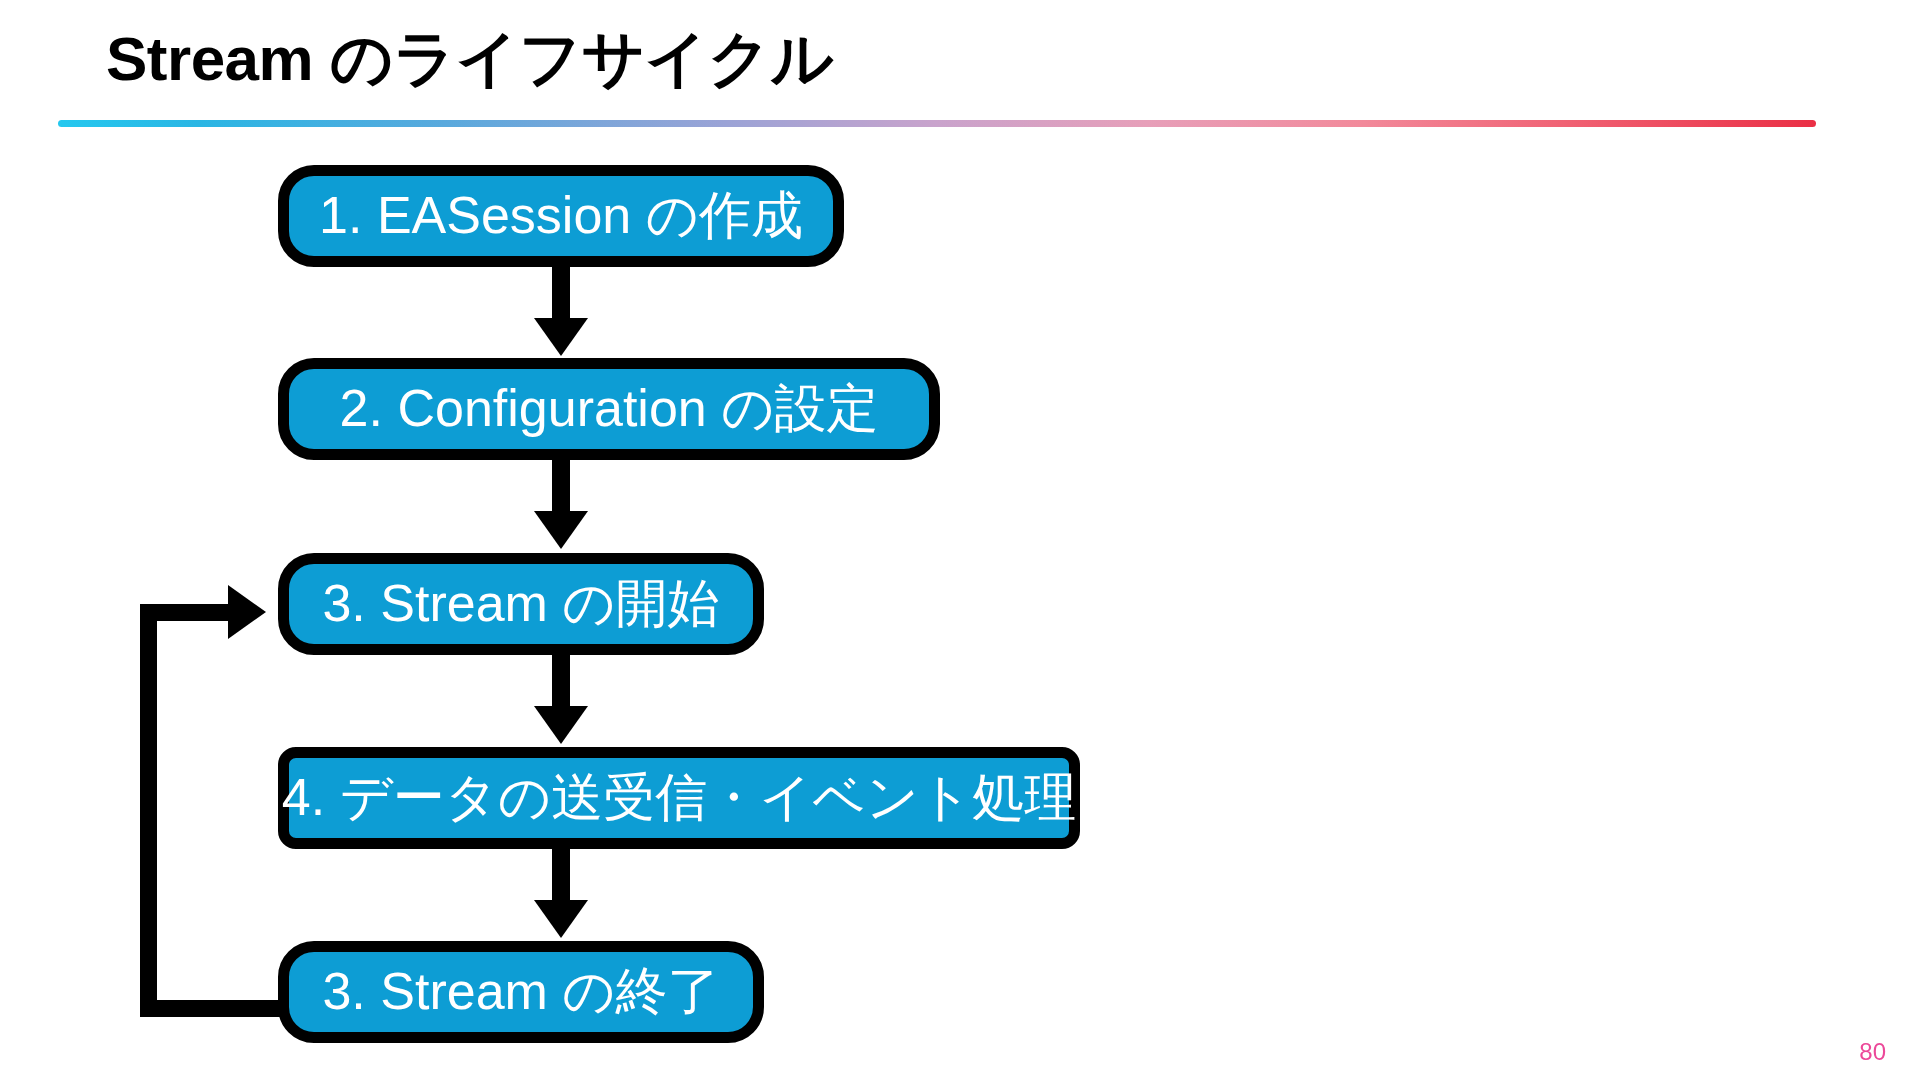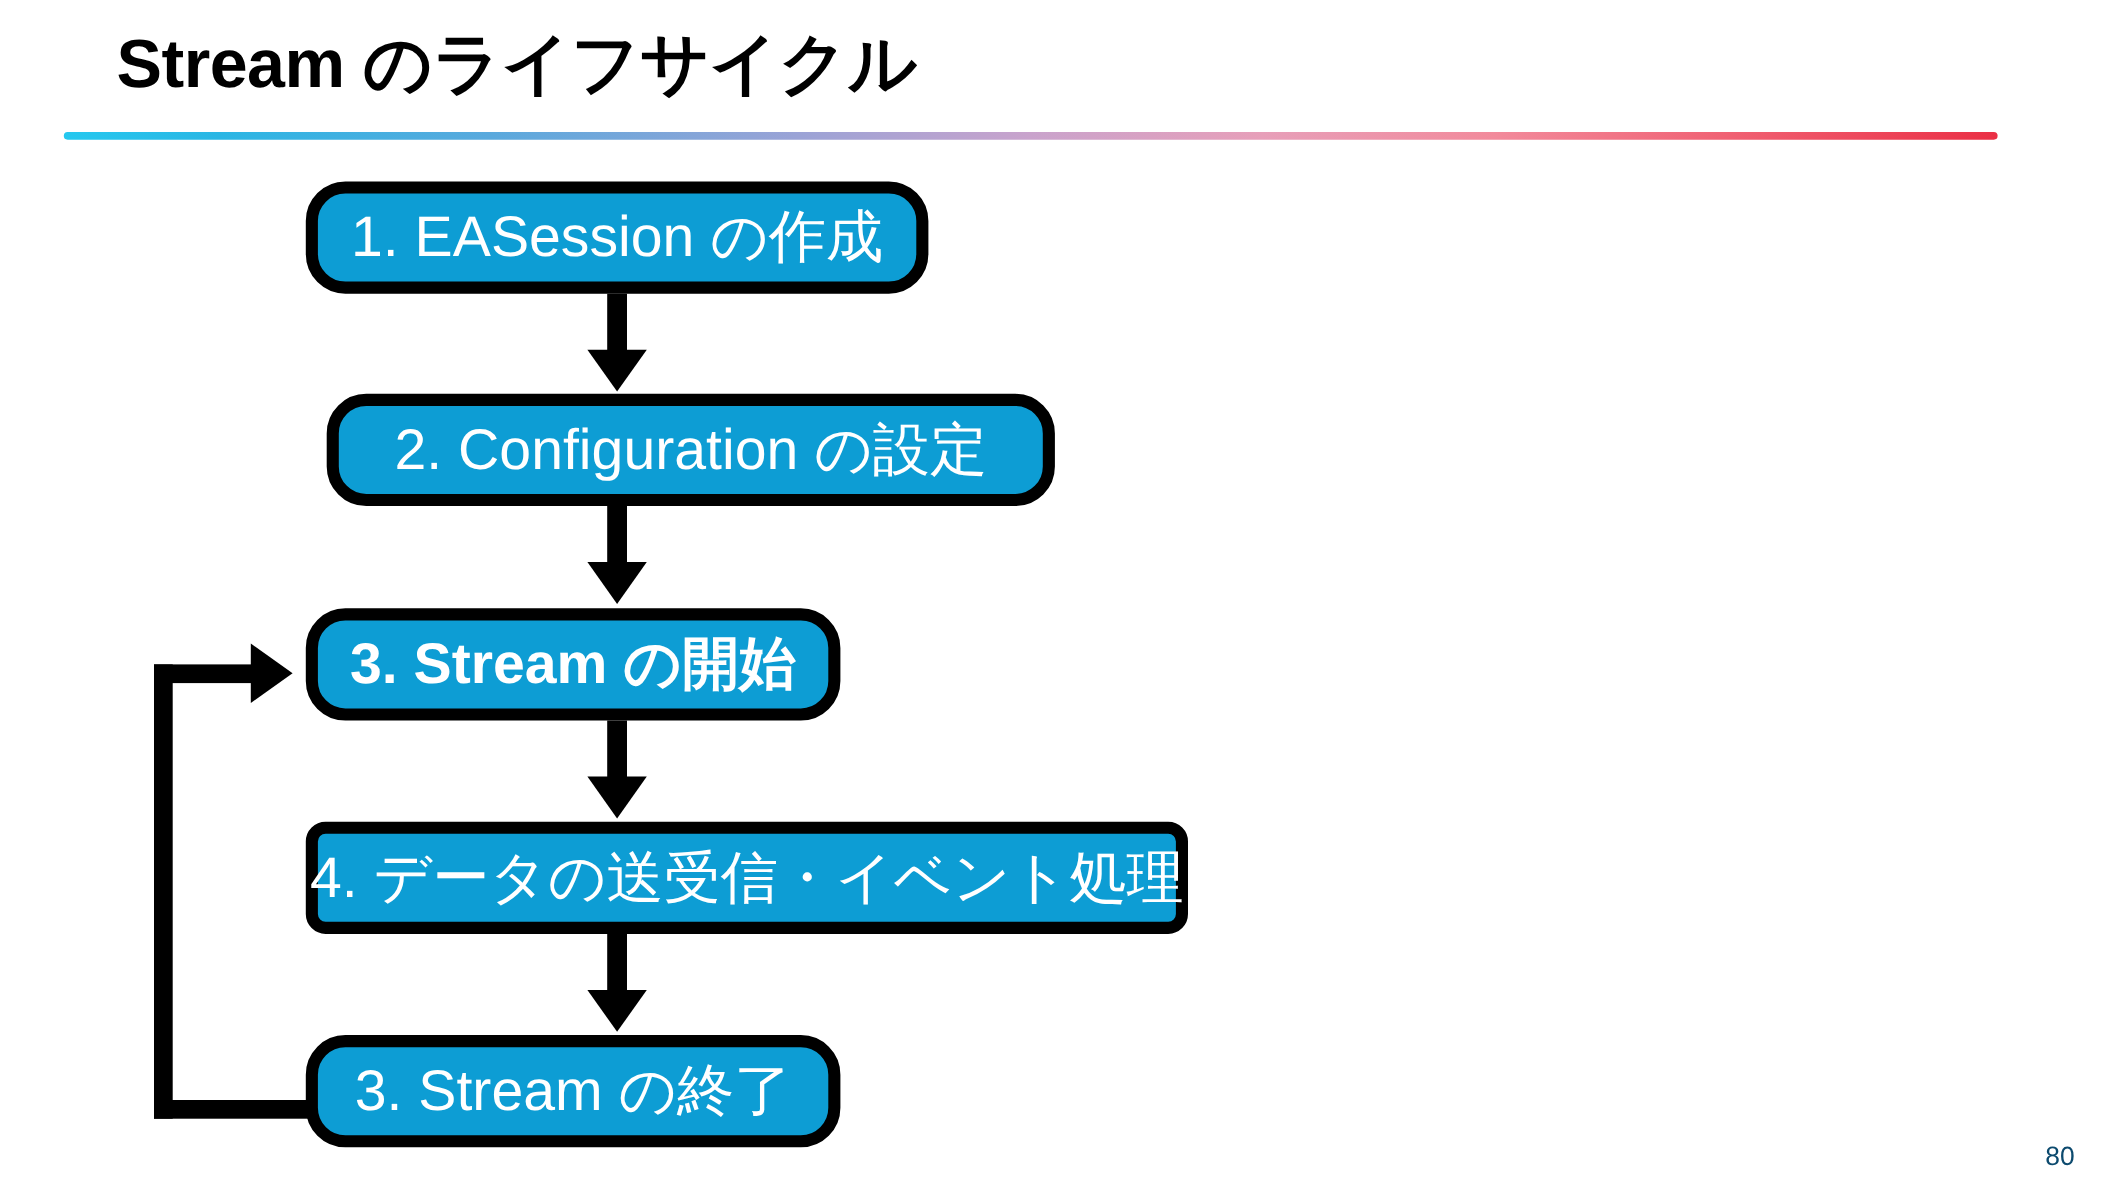--- a/index.html
+++ b/index.html
@@ -68,22 +68,22 @@
     align-items: center;
     justify-content: center;
     font-size: 52px;
     font-weight: 500;
     white-space: nowrap;
     letter-spacing: 0px;
   }
 
   
   #node-1 { left: 278px; top: 165px;  width: 566px; height: 102px; }
-  #node-2 { left: 278px; top: 358px;  width: 662px; height: 102px; margin-left: 19px; }
-  #node-3 { left: 278px; top: 553px;  width: 486px; height: 102px; font-weight: bold; }
+  #node-2 { left: 278px; top: 358px;  width: 662px; height: 102px; }
+  #node-3 { left: 278px; top: 553px;  width: 486px; height: 102px; }
   #node-4 { left: 278px; top: 747px;  width: 802px; height: 102px; border-radius: 18px; }
   #node-5 { left: 278px; top: 941px;  width: 486px; height: 102px; }
 
   
   .conn-line {
     position: absolute;
     background: #000000;
   }
   .conn-head {
     position: absolute;
@@ -119,21 +119,21 @@
   #loop-left   { left: 140px; top: 604px;  width: 17px;  height: 413px; }
   #loop-top    { left: 140px; top: 604px;  width: 100px; height: 17px; }
   #loop-head   { left: 228px; top: 585px; }
 
   
   #page-number {
     position: absolute;
     right: 34px;
     bottom: 14px;
     font-size: 24px;
-    color: #0c4a6e;
+    color: #ec4899;
     font-family: "Liberation Sans", "DejaVu Sans", sans-serif;
   }
 </style>
 </head>
 <body>
 
 <div id="slide-title">Stream のライフサイクル</div>
 <div id="title-rule"></div>
 
 <div id="flow">

